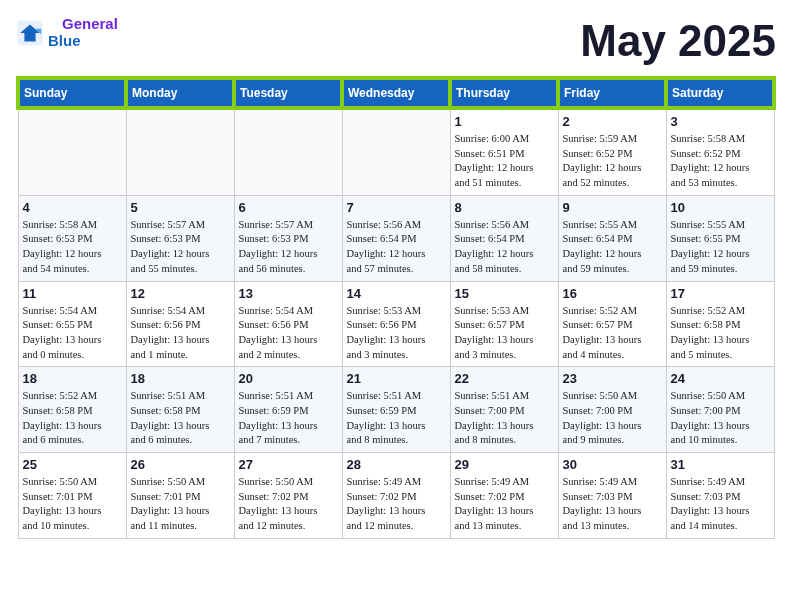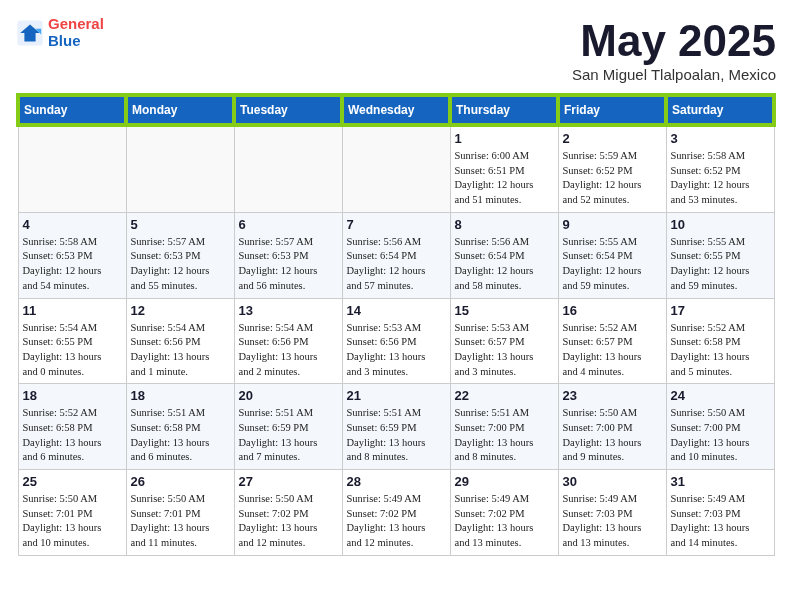--- a/index.html
+++ b/index.html
@@ -22,21 +22,22 @@
       gap: 4px;
     }
     .logo-text {
       display: flex;
       flex-direction: column;
       line-height: 1.1;
     }
     .logo-general {
       font-size: 15px;
       font-weight: bold;
-      color: #ef4444;
+      color: #6d28d9;
+      margin-left: 14px;
     }
     .logo-blue {
       font-size: 15px;
       font-weight: bold;
       color: #1565c0;
     }
     .logo-icon {
       width: 28px;
       height: 28px;
     }
@@ -108,21 +109,20 @@
       <polygon points="20,8 34,20 28,20 28,32 12,32 12,20 6,20" fill="#1565c0"></polygon>
       <polygon points="28,14 36,14 36,22" fill="#42a5f5"></polygon>
     </svg>
     <div class="logo-text">
       <span class="logo-general">General</span>
       <span class="logo-blue">Blue</span>
     </div>
   </div>
   <div class="title-block">
     <div class="month-title">May 2025</div>
-    <div class="location-title">San Miguel Tlalpoalan, Mexico</div>
   </div>
 </div>
 
 <table>
   <thead>
     <tr>
     <th>Sunday</th>
         <th>Monday</th>
         <th>Tuesday</th>
         <th>Wednesday</th>

